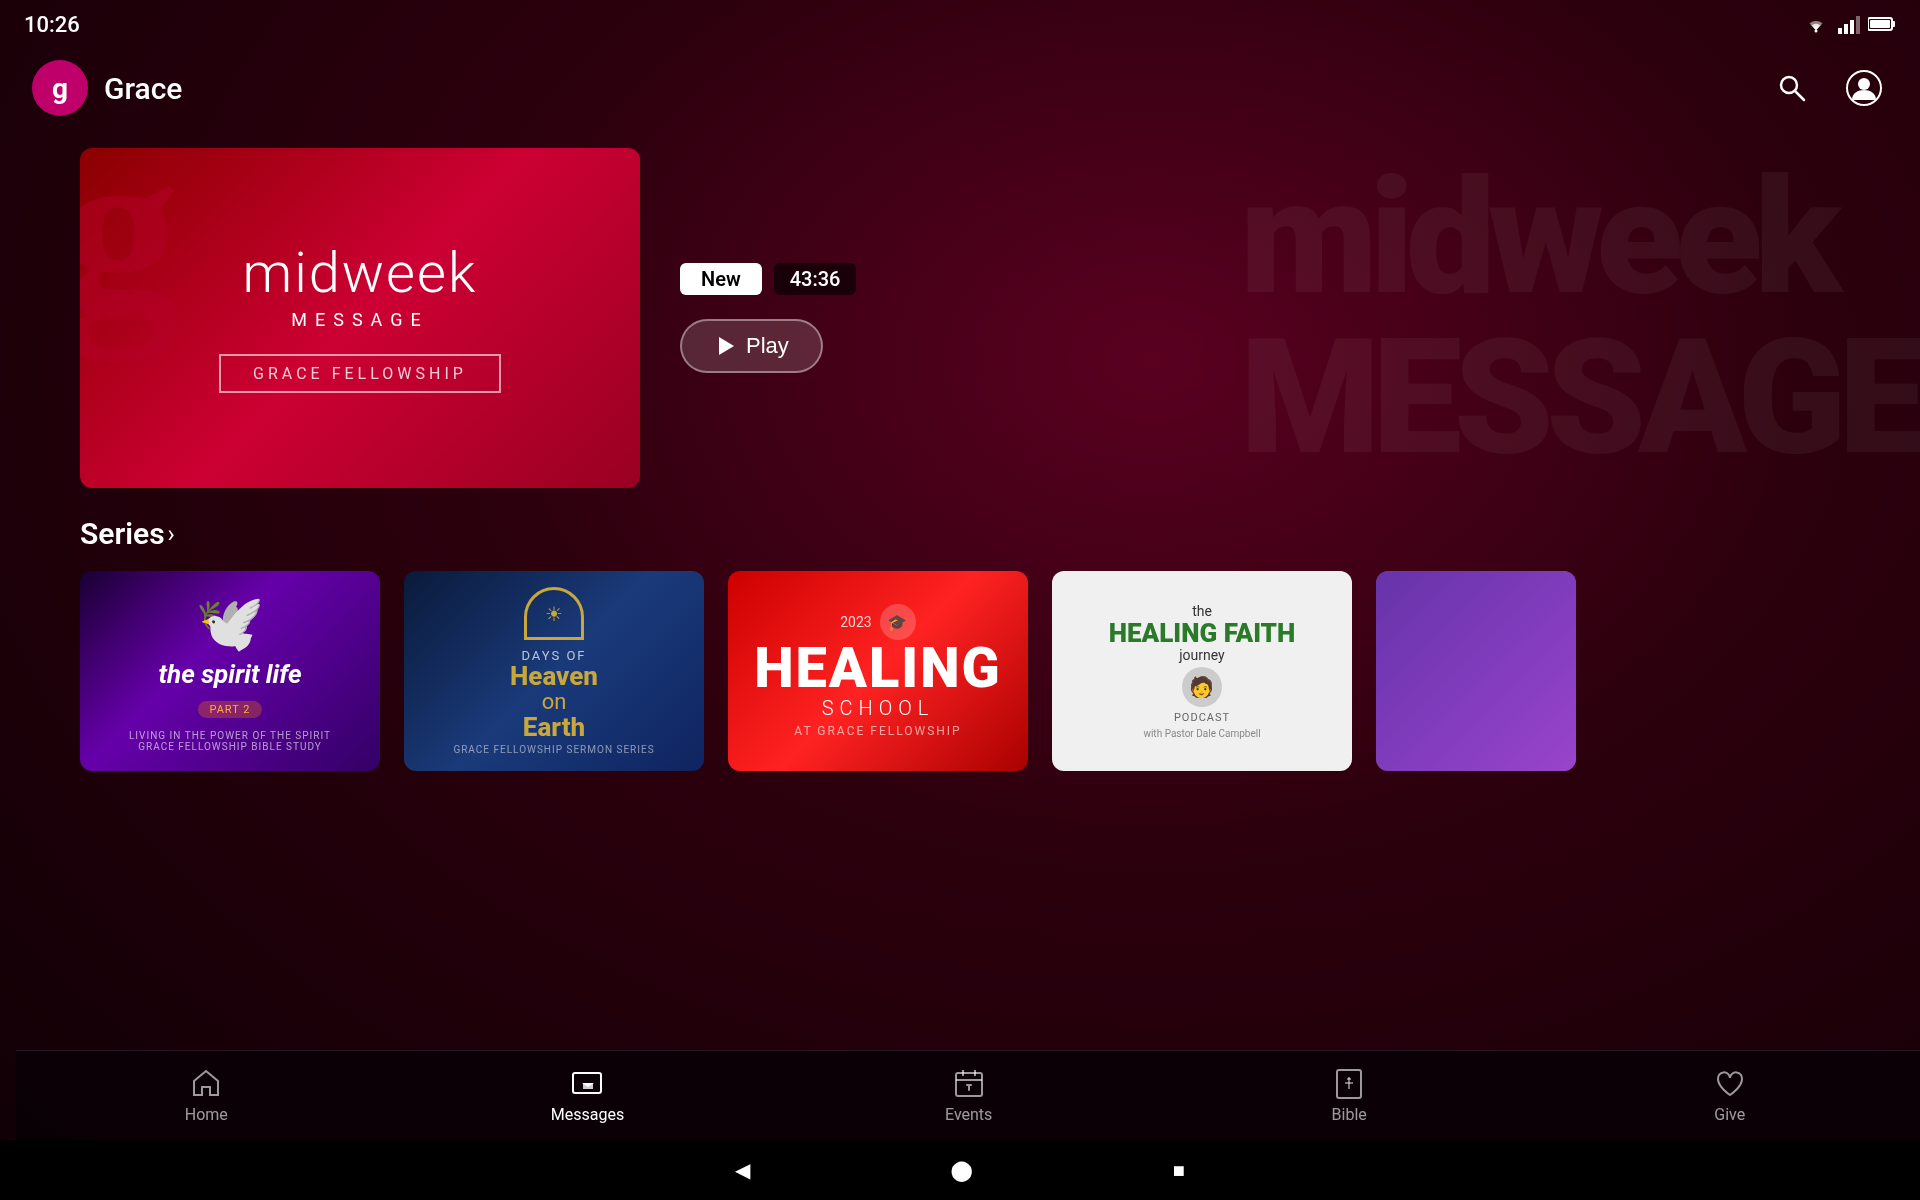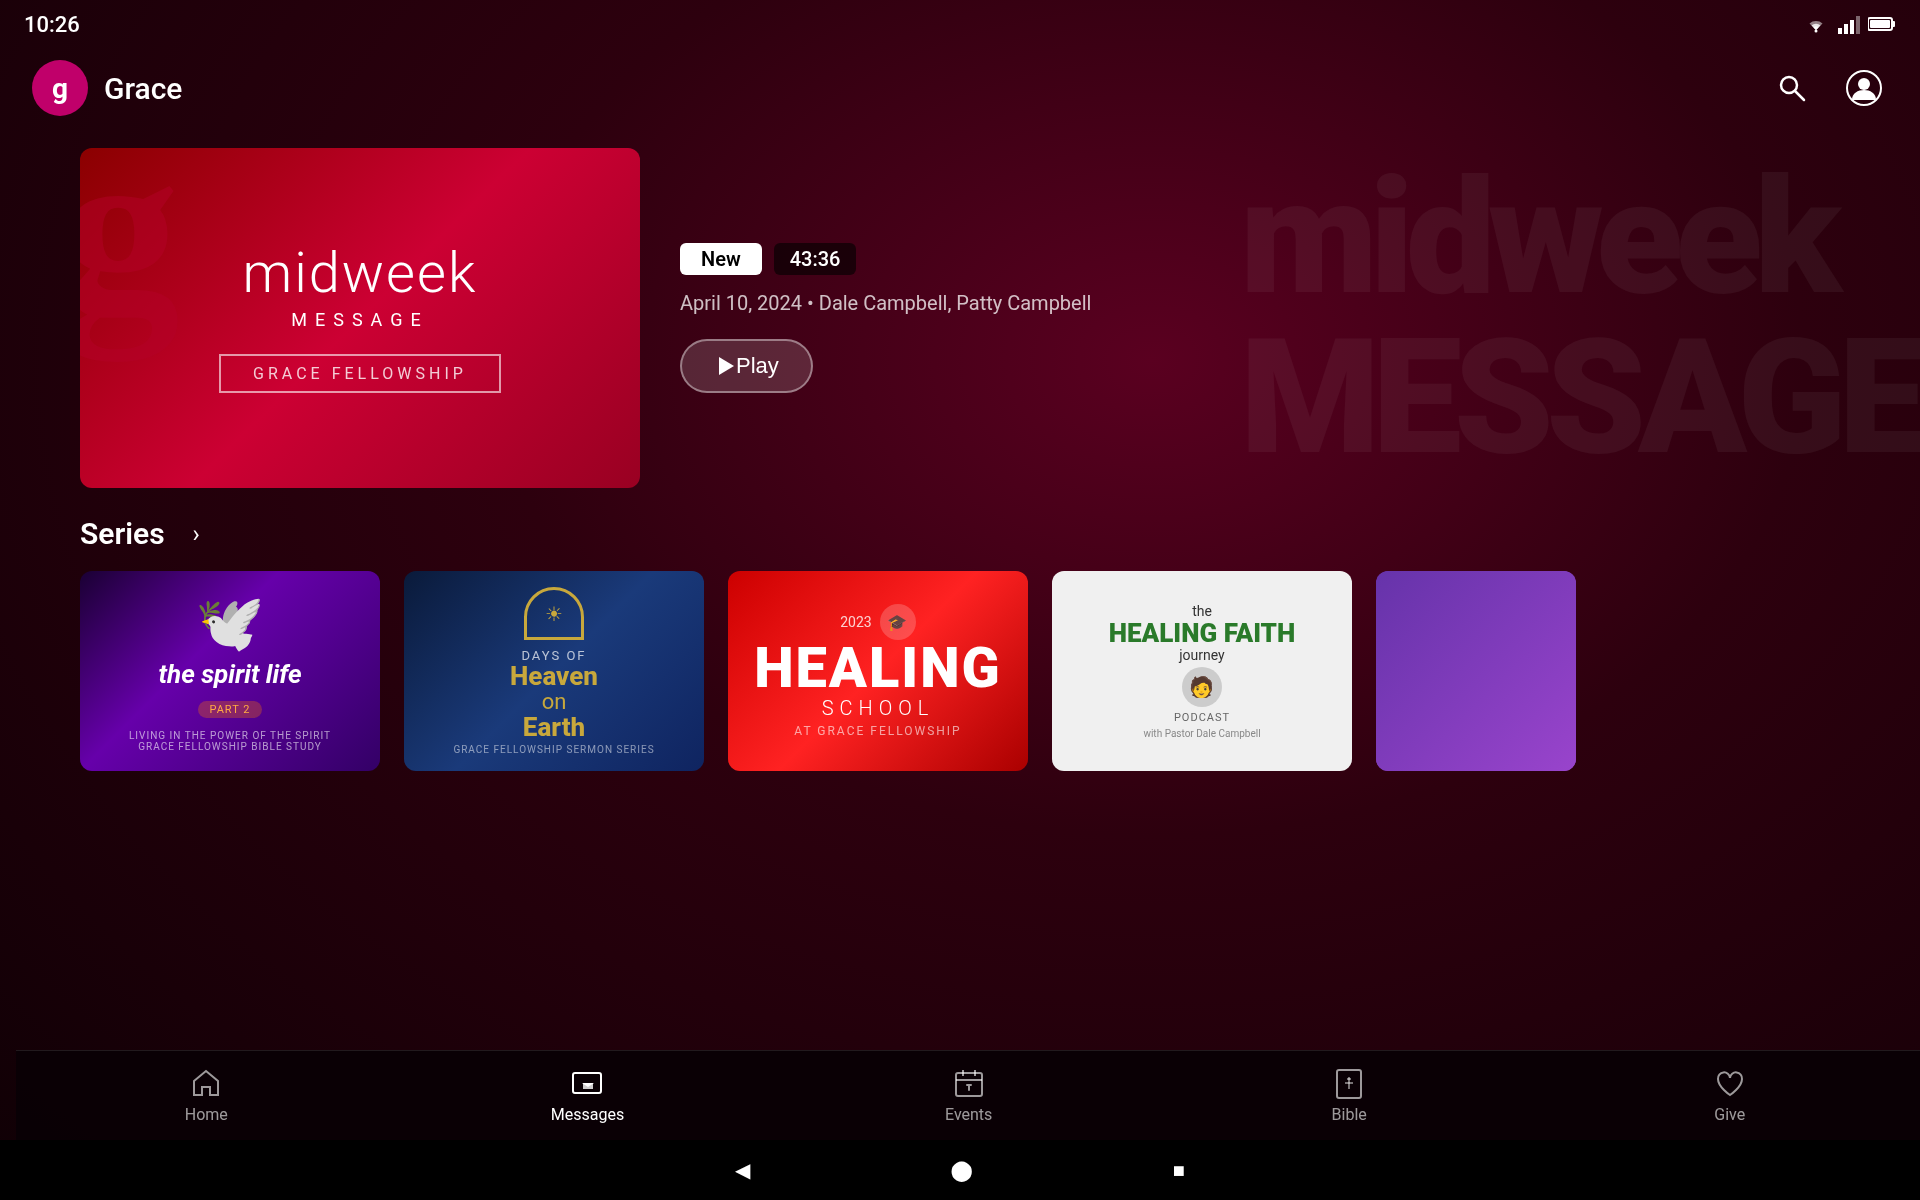--- a/index.html
+++ b/index.html
@@ -189,20 +189,21 @@
       color: #fff;
       line-height: 1.2;
     }
     .hero-meta {
       font-size: 20px;
       color: rgba(255,255,255,0.75);
     }
     .play-btn {
       display: inline-flex;
       align-items: center;
+      gap: 10px;
       background: rgba(255,255,255,0.15);
       border: 2px solid rgba(255,255,255,0.4);
       border-radius: 40px;
       padding: 12px 32px;
       color: #fff;
       font-size: 22px;
       font-weight: 500;
       cursor: pointer;
       width: fit-content;
       margin-top: 8px;
@@ -232,21 +233,21 @@
 
     
     .series-section {
       position: relative;
       z-index: 10;
       padding: 8px 80px;
     }
     .series-header {
       display: flex;
       align-items: center;
-      gap: 28px;
+      gap: 3px;
       margin-bottom: 20px;
     }
     .series-title {
       font-size: 30px;
       font-weight: 600;
       color: #fff;
     }
     .series-arrow {
       font-size: 24px;
       color: #fff;
@@ -596,21 +597,20 @@
   <div class="hero-info">
 
     <div class="hero-watermark">
       <div class="hero-watermark-text">midweek<br>MESSAGE</div>
     </div>
 
     <div class="hero-badges">
       <span class="badge-new">New</span>
       <span class="badge-duration">43:36</span>
     </div>
-    <div class="hero-meta">April 10, 2024 • Dale Campbell, Patty Campbell</div>
     <button class="play-btn">
       <svg width="22" height="22" viewBox="0 0 22 22">
         <polygon points="5,2 20,11 5,20" fill="white"></polygon>
       </svg>
       <span>Play</span>
     </button>
   </div>
 </div>
 
 <div class="series-section">

